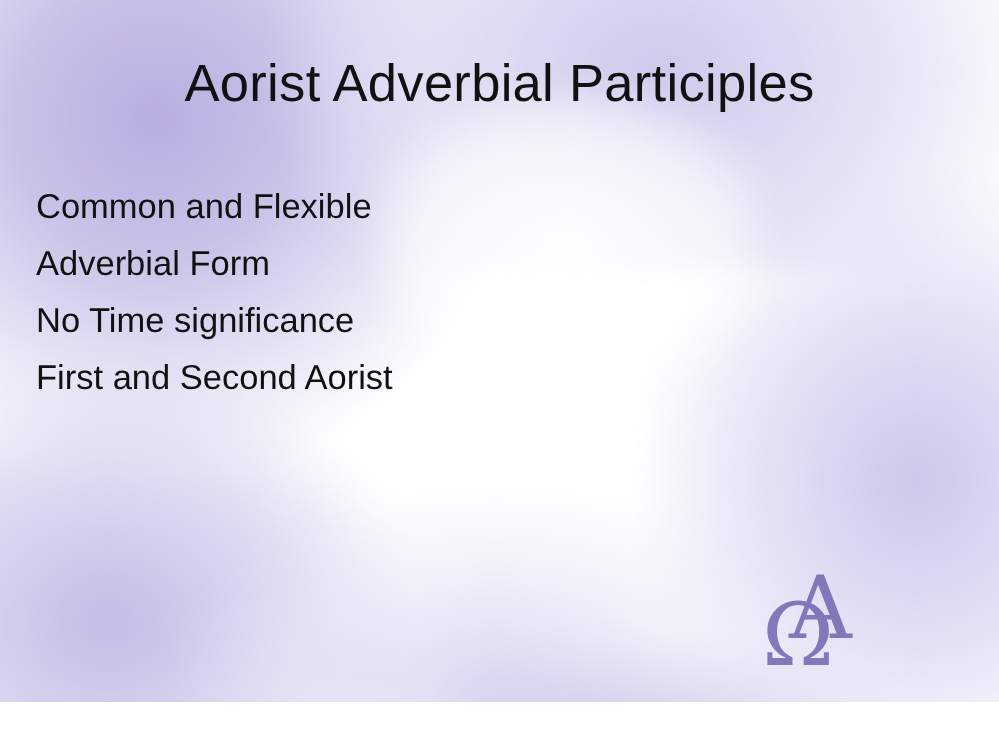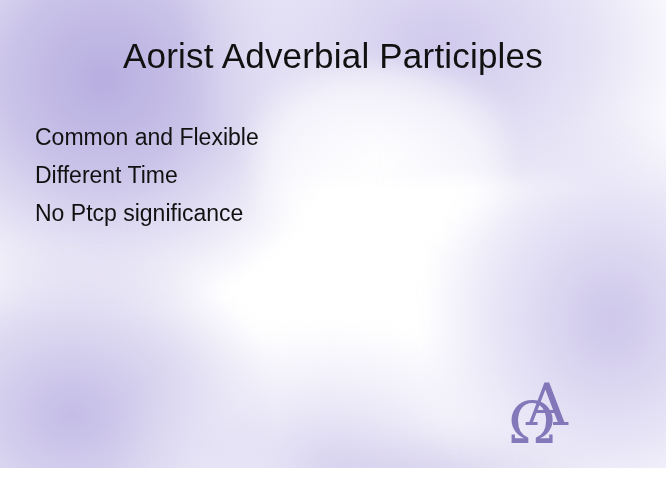--- a/index.html
+++ b/index.html
@@ -96,21 +96,21 @@
     width: 666px;
     text-align: center;
     font-size: 35px;
     color: #111111;
     letter-spacing: 0.2px;
     white-space: nowrap;
   }
 
   .bullets {
     position: absolute;
-    left: 35px;
+    left: 24px;
     top: 118px;
     width: 600px;
   }
   .bullet {
     font-size: 23px;
     line-height: 38px;
     color: #111111;
     white-space: nowrap;
   }
 
@@ -150,22 +150,23 @@
     <div class="wash-d"></div>
     <div class="wash-e"></div>
     <div class="wash-f"></div>
     <div class="wash-g"></div>
   </div>
 
   <div class="title">Aorist Adverbial Participles</div>
 
   <div class="bullets">
     <div class="bullet">Common and Flexible</div>
-    <div class="bullet">Different Time</div>
-    <div class="bullet">No Ptcp significance</div>
+    <div class="bullet">Adverbial Form</div>
+    <div class="bullet">No Time significance</div>
+    <div class="bullet">First and Second Aorist</div>
   </div>
 
   <div class="omega-mark">
     <span class="alpha-glyph">Α</span>
     <span class="omega-glyph">Ω</span>
   </div>
 
 </div>
 
 </body></html>

